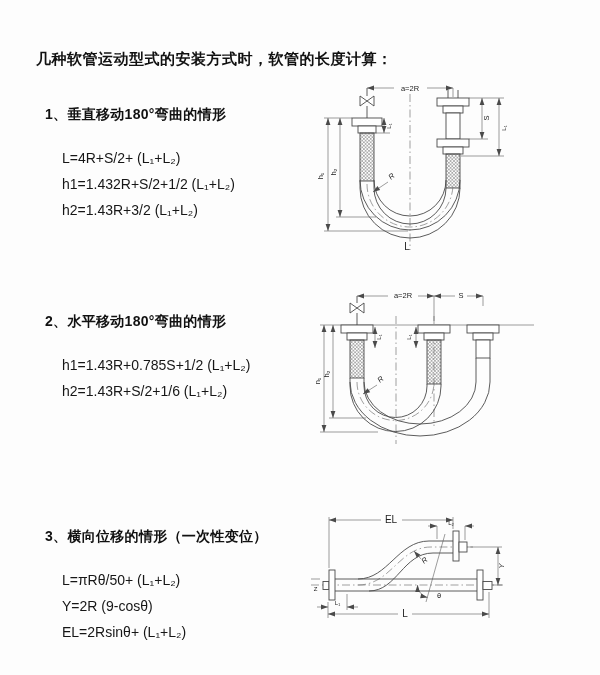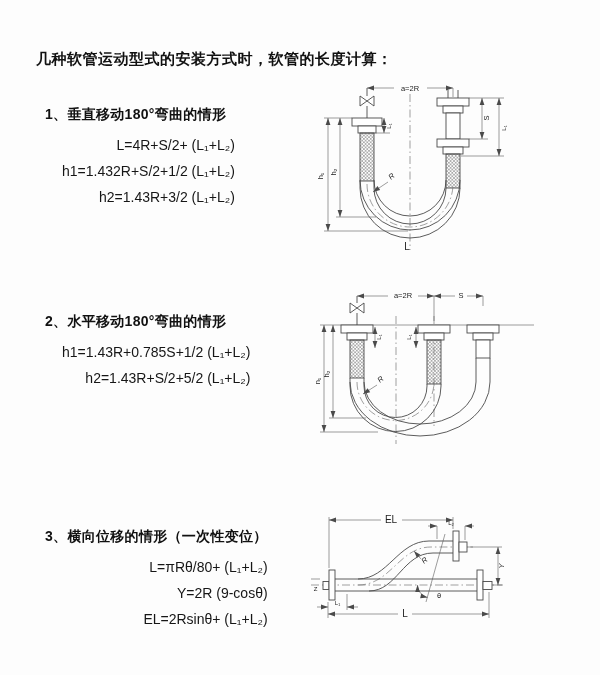--- a/index.html
+++ b/index.html
@@ -12,21 +12,21 @@
     position:absolute;left:36px;top:26px;
     font-size:15px;font-weight:bold;letter-spacing:.5px;white-space:nowrap;margin-top:24px;
   }
   .sec{position:absolute;left:45px;}
   #sec1{top:104px}
   #sec2{top:311px}
   #sec3{top:526px}
   .sec-heading{
     margin:0;font-size:14px;font-weight:bold;line-height:20px;white-space:nowrap;letter-spacing:.3px;
   }
-  .formulas{margin-top:8px;text-align:right;}
+  .formulas{margin-top:21px;}
   .formula{
     padding-left:17px;font-size:14px;line-height:26px;white-space:nowrap;color:#161616;
   }
   svg.diagram{position:absolute;}
   #d1{left:318px;top:76px;}
   #d2{left:316px;top:286px;}
   #d3{left:303px;top:506px;}
   svg .ln{stroke:#4a4a4a;stroke-width:.9;fill:none;}
   svg .thin{stroke:#5a5a5a;stroke-width:.6;fill:none;}
   svg .dash{stroke:#777;stroke-width:.7;fill:none;stroke-dasharray:8 3 1.5 3;}
@@ -64,28 +64,28 @@
     <div class="formula">L=4R+S/2+ (L₁+L₂)</div>
     <div class="formula">h1=1.432R+S/2+1/2 (L₁+L₂)</div>
     <div class="formula">h2=1.43R+3/2 (L₁+L₂)</div>
   </div>
 </section>
 
 <section class="sec" id="sec2">
   <h2 class="sec-heading"><span>2、</span><span>水平移动180°弯曲的情形</span></h2>
   <div class="formulas">
     <div class="formula">h1=1.43R+0.785S+1/2 (L₁+L₂)</div>
-    <div class="formula">h2=1.43R+S/2+5/2 (L₁+L₂)</div>
+    <div class="formula">h2=1.43R+S/2+1/6 (L₁+L₂)</div>
   </div>
 </section>
 
 <section class="sec" id="sec3">
   <h2 class="sec-heading"><span>3、</span><span>横向位移的情形（一次性变位）</span></h2>
   <div class="formulas">
-    <div class="formula">L=πRθ/80+ (L₁+L₂)</div>
+    <div class="formula">L=πRθ/50+ (L₁+L₂)</div>
     <div class="formula">Y=2R (9-cosθ)</div>
     <div class="formula">EL=2Rsinθ+ (L₁+L₂)</div>
   </div>
 </section>
 
 <svg id="d1" class="diagram" width="256" height="178" viewBox="0 0 256 178">
 
   <path class="dash" d="M92,18 V174"></path>
 
   <g>

